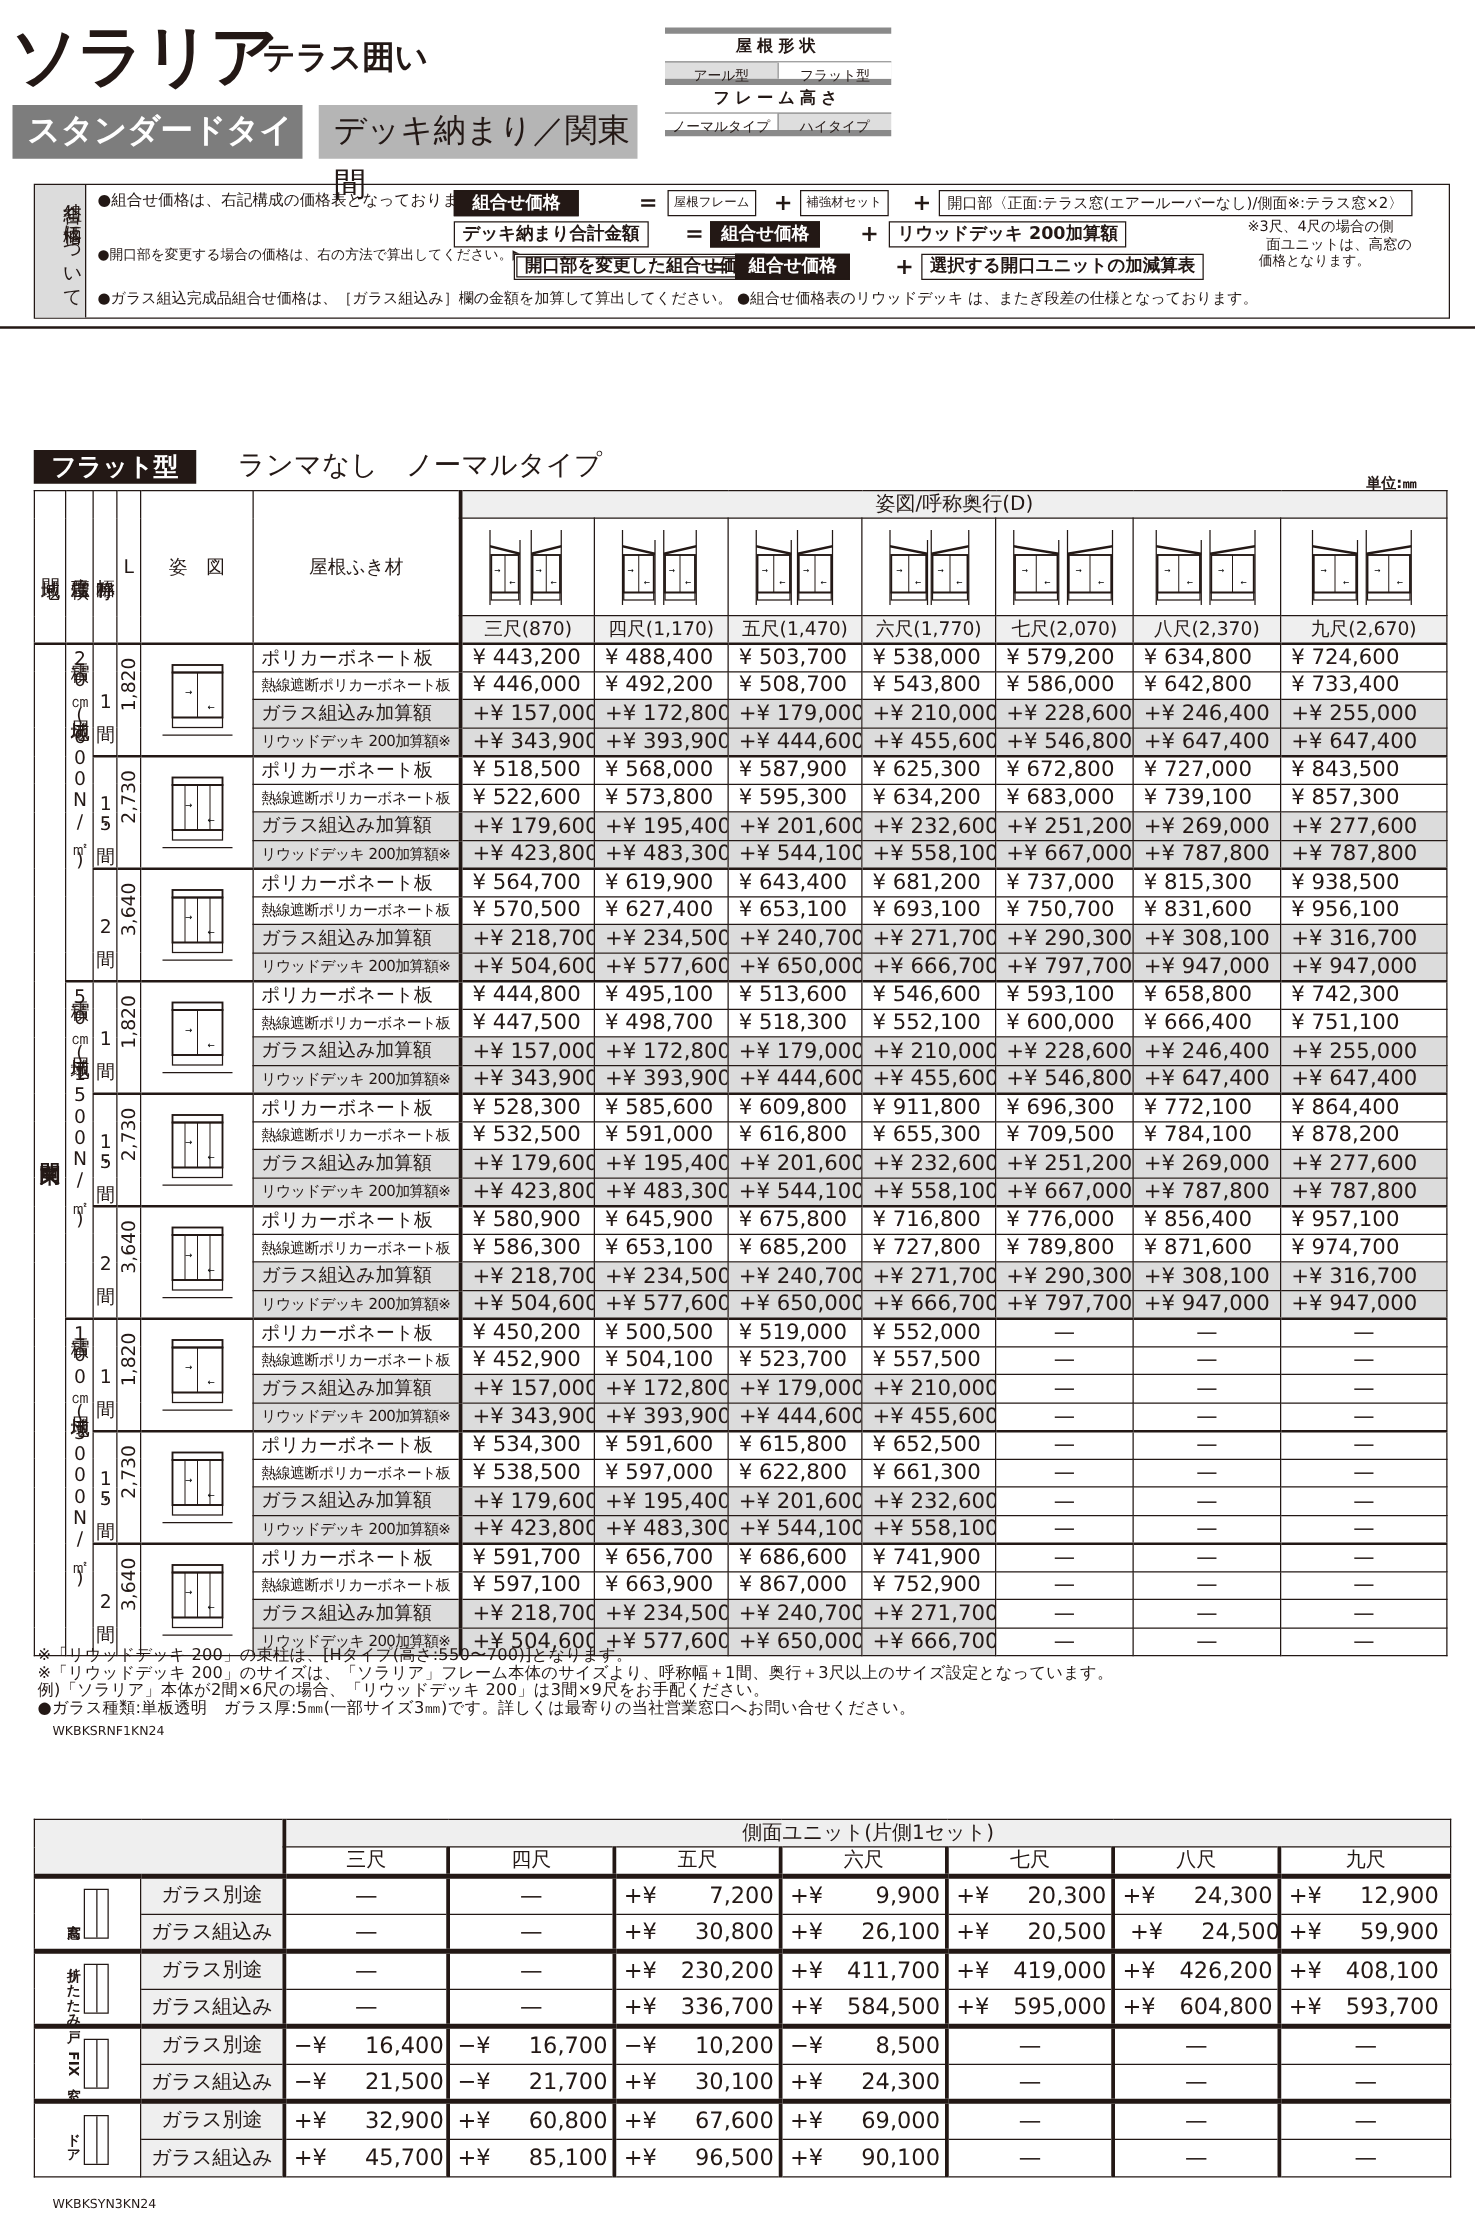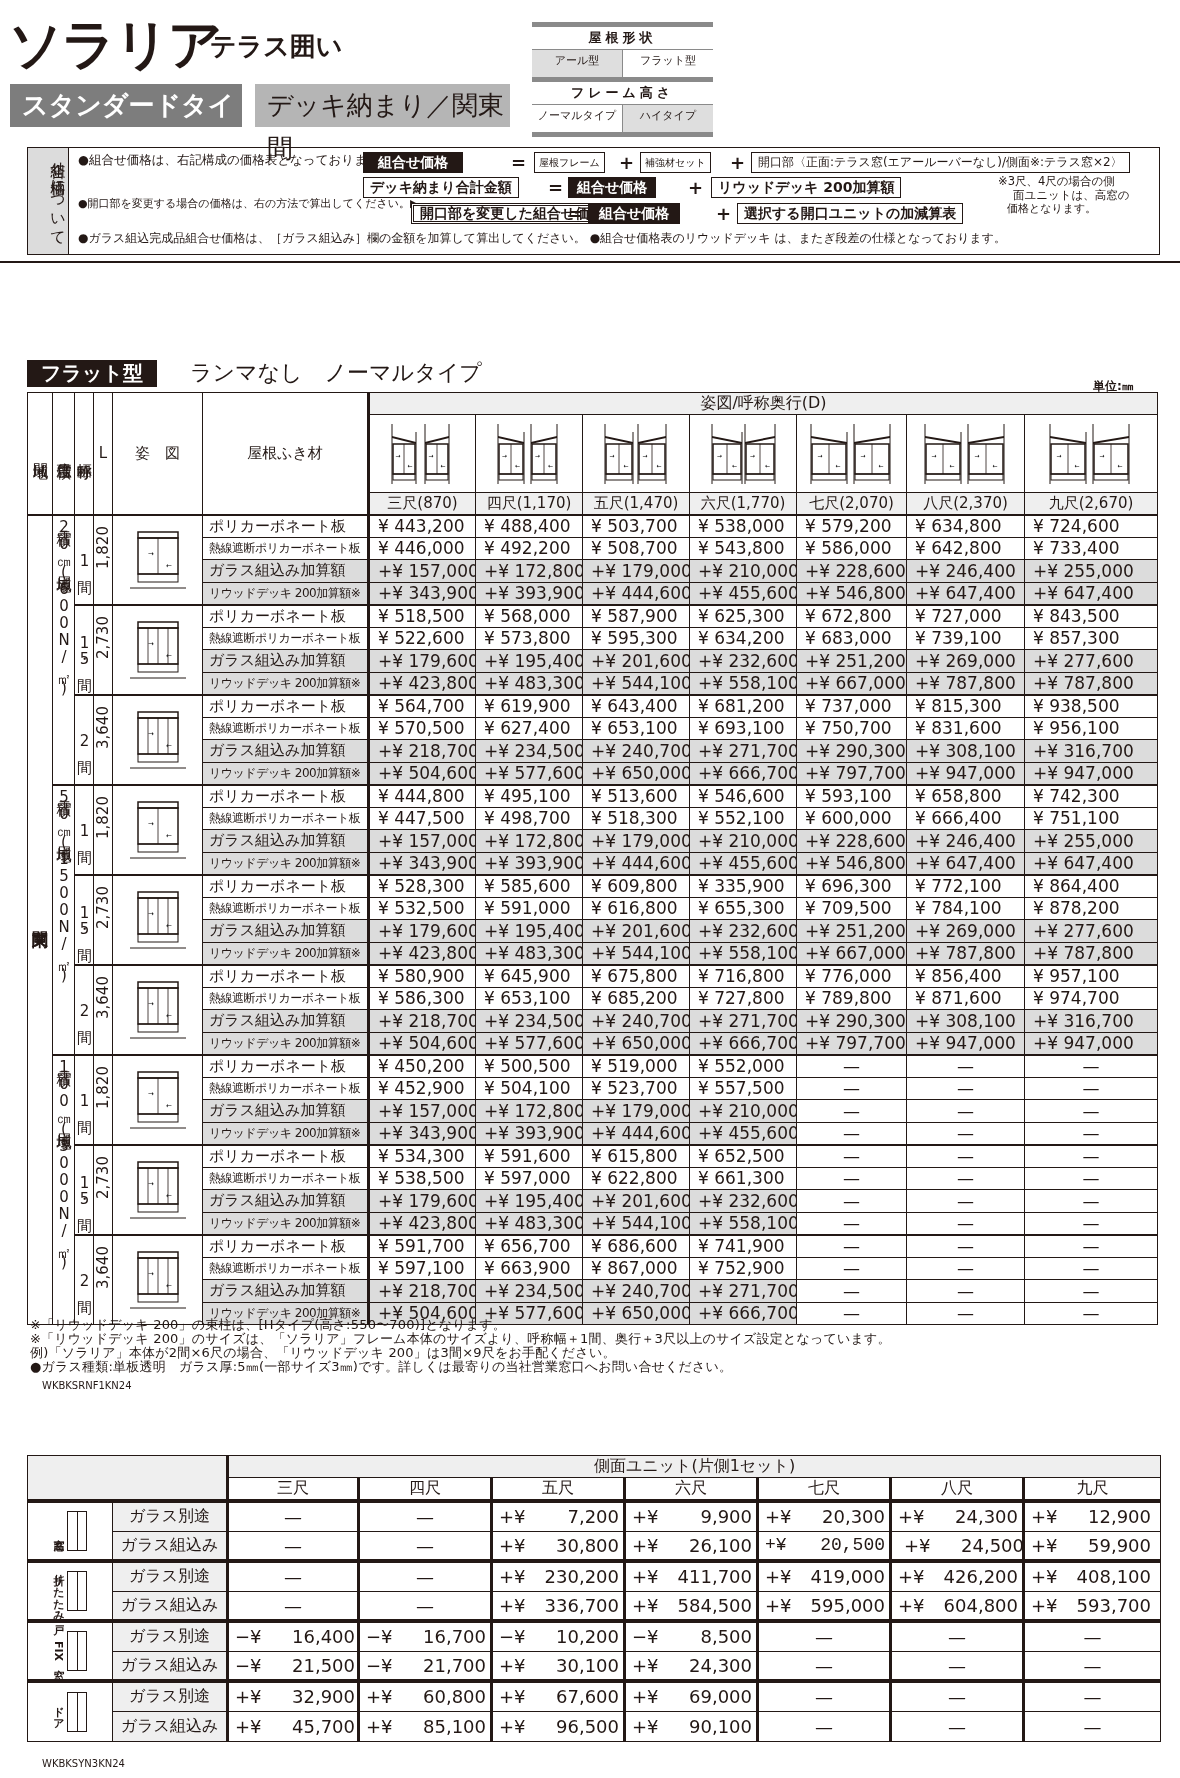--- a/index.html
+++ b/index.html
@@ -11,21 +11,21 @@
   
   #title-main { left: 8px; top: 14px; font-size: 54px; font-weight: bold; letter-spacing: -2px; line-height: 62px; }
   #title-sub { left: 210px; top: 28px; font-size: 26px; font-weight: bold; line-height: 36px; }
   .banner { top: 84px; height: 43px; line-height: 43px; font-size: 26px; font-weight: bold; padding-left: 12px; }
   #banner-standard { left: 10px; width: 232px; background: #7d7d7d; color: #fff; }
   #banner-deck { left: 255px; width: 255px; background: #b5b5b5; color: #231815; font-weight: normal; }
   
   #mini { left: 532px; top: 22px; width: 181px; }
   #mini .bar { height: 5px; background: #8a8a8a; }
   #mini .hd { height: 22px; line-height: 22px; text-align: center; font-size: 13px; font-weight: bold; letter-spacing: 4px; }
-  #mini .opts { display: flex; height: 28px; background: #dedede; border-top: 1px solid #8a8a8a; }
+  #mini .opts { display: flex; height: 14px; background: #dedede; border-top: 1px solid #8a8a8a; }
   #mini .opts div { flex: 1; text-align: center; font-size: 11px; line-height: 22px; }
   #mini .opts div + div { border-left: 1px solid #8a8a8a; }
   #mini .opts .on { background: #ffffff; }
   
   #info { left: 27px; top: 147px; width: 1133px; height: 108px; border: 1px solid #231815; }
   #info-label { position: absolute; left: 0; top: 0; width: 41px; height: 100%; background: #dcdcdc; border-right: 1px solid #231815;
     writing-mode: vertical-rl; font-size: 15px; line-height: 17px; padding: 4px 2px; letter-spacing: 0px; }
   .info-line { position: absolute; font-size: 11.5px; white-space: nowrap; line-height: 20px; }
   .fbox { position: absolute; height: 21px; line-height: 19px; font-size: 13px; white-space: nowrap; padding: 0 6px; border: 1px solid #231815; background: #fff; }
   .fbox.dark { background: #231815; color: #fff; font-weight: bold; font-size: 14px; padding: 0 14px; }
@@ -552,21 +552,21 @@
               <line x1="20" y1="10" x2="20" y2="46" stroke="#231815" stroke-width="0.8"></line>
               <line x1="30" y1="10" x2="30" y2="46" stroke="#231815" stroke-width="0.8"></line>
               <line x1="40" y1="10" x2="40" y2="46" stroke="#231815" stroke-width="0.8"></line>
               <text x="20" y="28" font-size="7">→</text>
               <text x="38" y="40" font-size="7">←</text>
             </svg></span></td>
         <td class="mat" style="border-right:3px solid #231815;">ポリカーボネート板</td>
         <td class="price g">¥ 528,300</td>
         <td class="price g">¥ 585,600</td>
         <td class="price g">¥ 609,800</td>
-        <td class="price g">¥ 335,900</td>
+        <td class="price g">¥ 911,800</td>
         <td class="price g">¥ 696,300</td>
         <td class="price g">¥ 772,100</td>
         <td class="price g">¥ 864,400</td>
       </tr>
       <tr>
         <td class="mat sm" style="border-right:3px solid #231815;">熱線遮断ポリカーボネート板</td>
         <td class="price g">¥ 532,500</td>
         <td class="price g">¥ 591,000</td>
         <td class="price g">¥ 616,800</td>
         <td class="price g">¥ 655,300</td>
@@ -877,21 +877,21 @@
         <td class="val" style="border-left:3px solid #231815;"><span class="sign">+¥</span><span class="num">20,300</span></td>
         <td class="val" style="border-left:3px solid #231815;"><span class="sign">+¥</span><span class="num">24,300</span></td>
         <td class="val" style="border-left:3px solid #231815;"><span class="sign">+¥</span><span class="num">12,900</span></td>
       </tr>
       <tr class="sub">
         <td class="kind" style="border-right:3px solid #231815;">ガラス組込み</td>
         <td class="dash" style=""><span>—</span></td>
         <td class="dash" style="border-left:3px solid #231815;"><span>—</span></td>
         <td class="val" style="border-left:3px solid #231815;"><span class="sign">+¥</span><span class="num">30,800</span></td>
         <td class="val" style="border-left:3px solid #231815;text-decoration:underline;"><span class="sign">+¥</span><span class="num">26,100</span></td>
-        <td class="val" style="border-left:3px solid #231815;font-family:Liberation Mono, monospace;"><span class="sign">+¥</span><span class="num">20,500</span></td>
+        <td class="val" style="border-left:3px solid #231815;"><span class="sign">+¥</span><span class="num">20,500</span></td>
         <td class="val" style="border-left:3px solid #231815;padding-left:12px;"><span class="sign">+¥</span><span class="num">24,500</span></td>
         <td class="val" style="border-left:3px solid #231815;"><span class="sign">+¥</span><span class="num">59,900</span></td>
       </tr>
       <tr class="grp">
         <td rowspan="2" class="iconcell">
           <div style="display:flex;align-items:center;justify-content:center;gap:3px;">
             <div class="vert" style="writing-mode:vertical-rl;font-size:11px;font-weight:bold;line-height:1;">折りたたみ戸</div>
             <div style="width:20px;height:40px;border:1px solid #231815;position:relative;">
               <div style="position:absolute;left:9px;top:0;width:1px;height:100%;background:#231815;"></div>
             </div>

